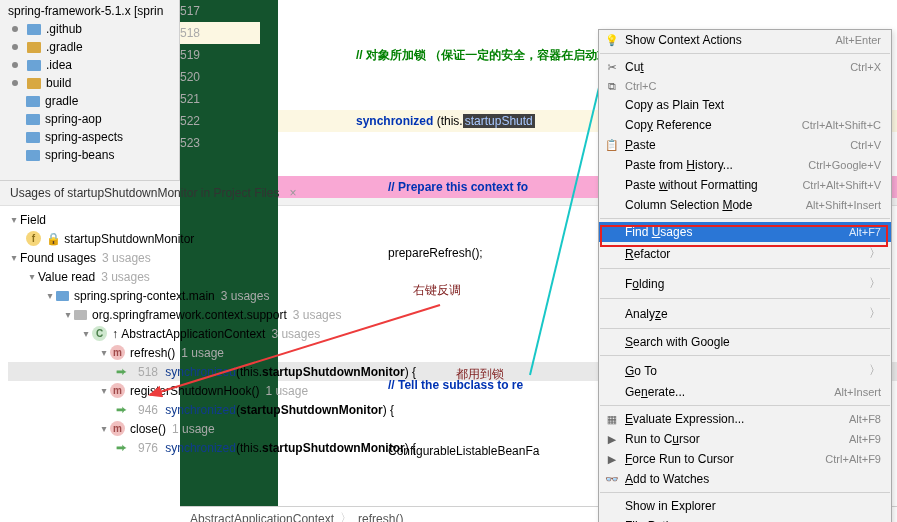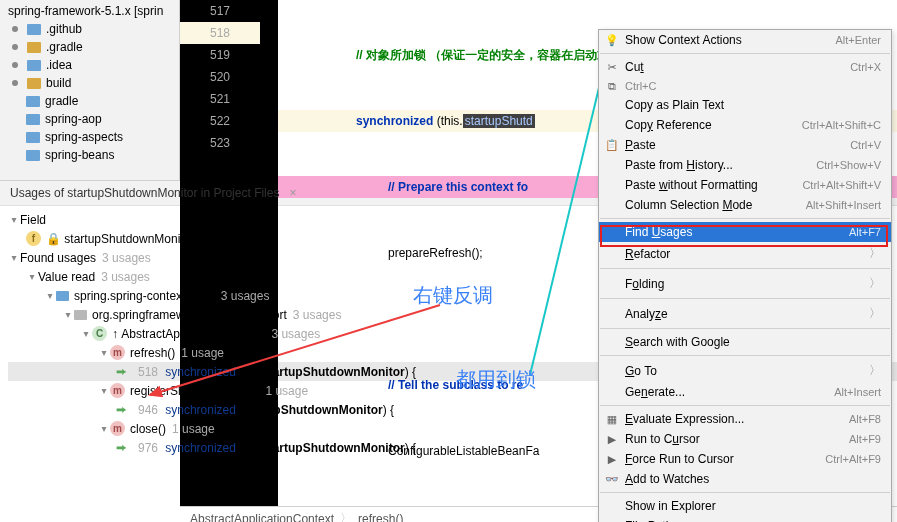--- a/index.html
+++ b/index.html
@@ -8,21 +8,21 @@
 .sidebar { width: 180px; background: #f2f2f2; border-right: 1px solid #d0d0d0; padding-top: 2px; }
 .sidebar-item { display: flex; align-items: center; padding: 2px 4px 2px 8px; cursor: pointer; }
 .folder-icon { width: 14px; height: 11px; margin-right: 5px; position: relative; }
 .folder-blue { background: #6aa3d6; border-radius: 1px; }
 .folder-yellow { background: #d8a842; border-radius: 1px; }
 .dot-icon { width: 6px; height: 6px; border-radius: 50%; background: #888; margin: 0 9px 0 4px; }
 .sidebar-item span.txt { white-space: nowrap; overflow: hidden; }
 
 .editor { flex: 1; display: flex; flex-direction: column; background: #fff; }
 .gutter-and-code { display: flex; }
-.gutter { width: 98px; background: #000000; text-align: center; padding-right: 18px; color: #aaa; font-family: "Consolas", monospace; line-height: 22px; }
+.gutter { width: 98px; background: #14532d; text-align: left; padding-right: 18px; color: #aaa; font-family: "Consolas", monospace; line-height: 22px; }
 .gutter .gline { height: 22px; }
 .gutter .gline.hl { background: #fcf7e2; }
 .code { flex: 1; font-family: "Consolas", monospace; line-height: 22px; white-space: pre; }
 .code .cline { height: 22px; padding-left: 8px; }
 .code .cline.hl { background: #fcf7e2; }
 .code .cline.sel { background: #f9a8d4; color: #fff; }
 .c-comment-green { color: #008000; font-weight: bold; }
 .c-kw { color: #0033b3; font-weight: bold; }
 .c-comment-blue { color: #0033b3; font-weight: bold; }
 .sel-span { background: #404040; color: #a8c8ff; padding: 0 2px; }
@@ -56,21 +56,21 @@
 .menu-item .label { flex: 1; }
 .menu-item .shortcut { color: #888; font-size: 11px; }
 .menu-item.highlight .shortcut { color: #dce9fb; }
 .menu-item .chev { color: #888; }
 .menu-sep { height: 1px; background: #d0d0d0; margin: 3px 1px; }
 .menu-icon { position: absolute; left: 5px; width: 16px; text-align: center; font-size: 11px; color: #666; }
 .menu-item u { text-decoration: underline; }
 
 .red-box { position: absolute; border: 2px solid #e62020; pointer-events: none; z-index: 60; }
 .anno { position: absolute; z-index: 55; pointer-events: none; }
-.anno-text { color: #3b82f6; font-size: 20px; font-weight: 400; }
+.anno-text { color: #7f1d1d; font-size: 12px; font-weight: 400; }
 svg.arrow { position: absolute; z-index: 40; pointer-events: none; }
 </style>
 </head>
 <body>
 
 <div class="main">
   <div class="sidebar">
     <div class="sidebar-item">
         <span class="txt">spring-framework-5.1.x [sprin</span>
       </div>
@@ -247,21 +247,21 @@
       <span class="label">Cop<u>y</u> Reference</span>
       <span class="shortcut">Ctrl+Alt+Shift+C</span>
     </div>
     <div class="menu-item">
       <span class="menu-icon">📋</span>
       <span class="label"><u>P</u>aste</span>
       <span class="shortcut">Ctrl+V</span>
     </div>
     <div class="menu-item">
       <span class="label">Paste from <u>H</u>istory...</span>
-      <span class="shortcut">Ctrl+Show+V</span>
+      <span class="shortcut">Ctrl+Google+V</span>
     </div>
     <div class="menu-item">
       <span class="label">Paste <u>w</u>ithout Formatting</span>
       <span class="shortcut">Ctrl+Alt+Shift+V</span>
     </div>
     <div class="menu-item">
       <span class="label">Column Selection <u>M</u>ode</span>
       <span class="shortcut">Alt+Shift+Insert</span>
     </div>
     <div class="menu-sep"></div>

